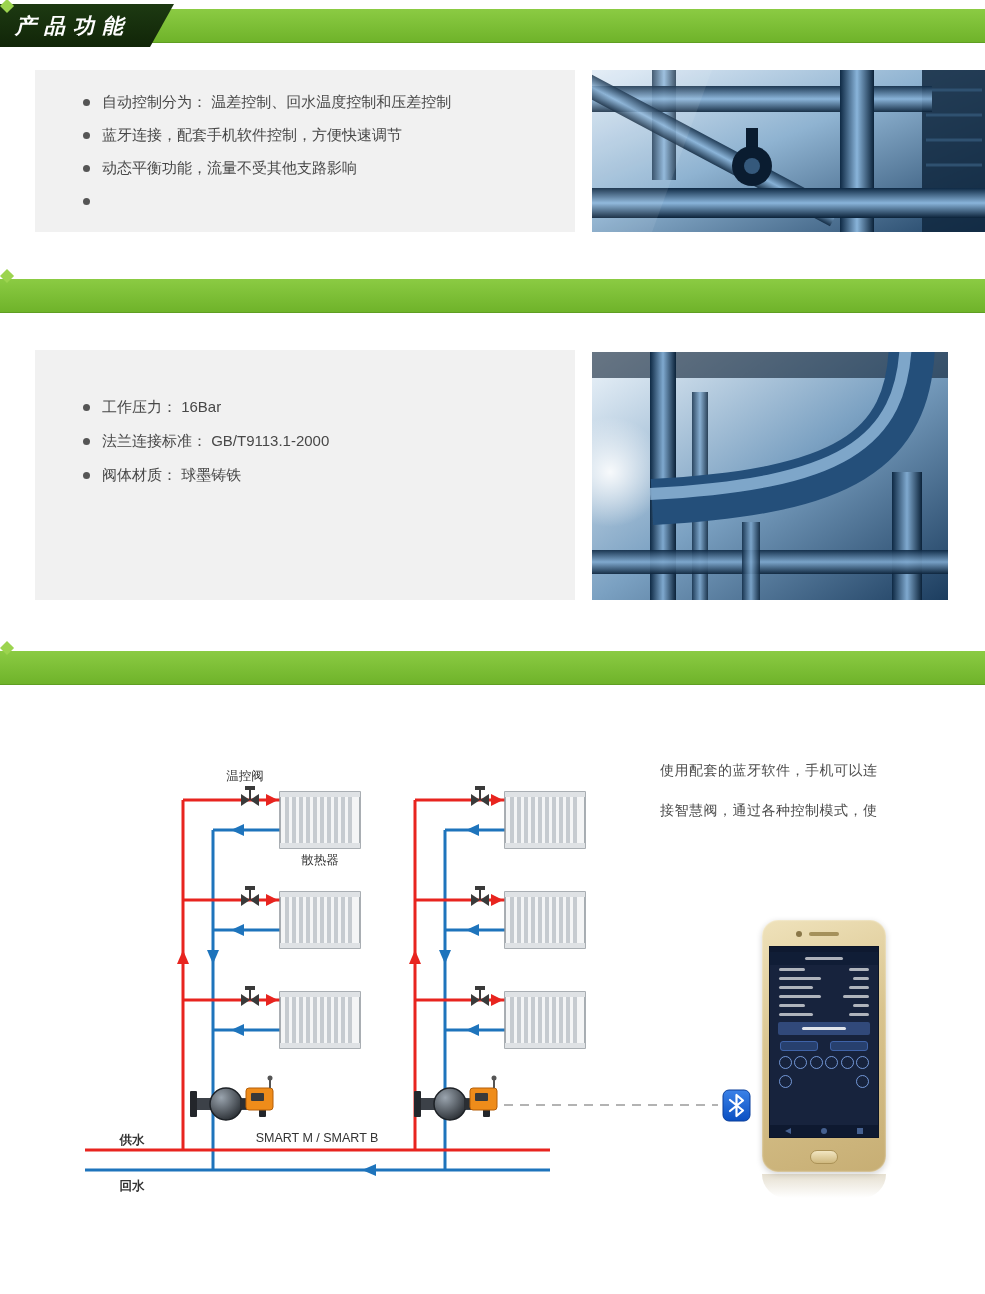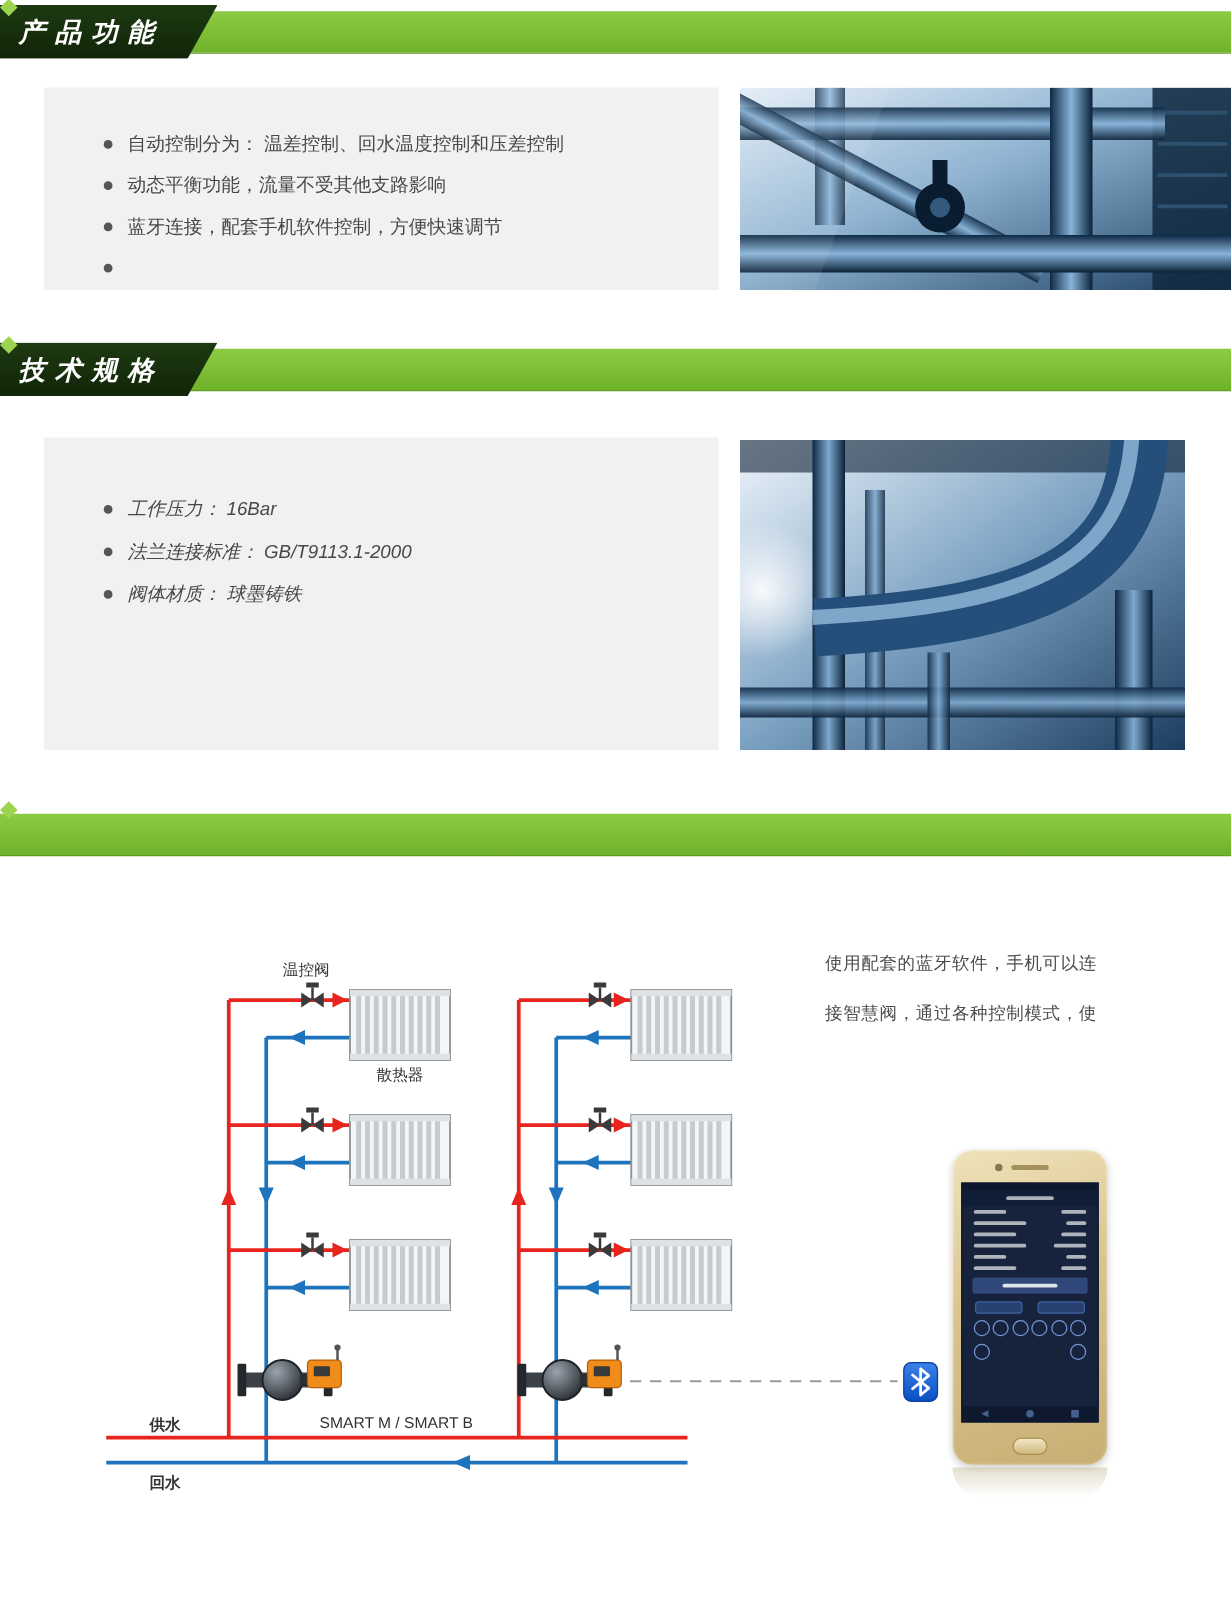--- a/index.html
+++ b/index.html
@@ -20,24 +20,24 @@
                background:#9cd44f;transform:rotate(45deg);z-index:3;}
   #header-features{top:4px;padding-left:24px;}
   #header-specs{top:274px;}
   #header-application{top:646px;}
 
   
   .panel{position:absolute;background:#f1f1f1;}
   #panel-features{left:35px;top:70px;width:540px;height:162px;}
   #panel-specs{left:35px;top:350px;width:540px;height:250px;}
   .panel-list{position:absolute;left:48px;}
-  #panel-features .panel-list{top:16px;margin-top:13px;}
+  #panel-features .panel-list{top:16px;}
   #panel-specs .panel-list{top:40px;}
   .bullet-row{display:flex;align-items:center;gap:12px;height:33px;font-size:15px;color:#484848;}
-  #panel-specs .bullet-row{height:34px;font-style:italic;}
+  #panel-specs .bullet-row{height:34px;}
   .dot{width:7px;height:7px;border-radius:50%;background:#555;flex:none;}
 
   
   .photo{position:absolute;overflow:hidden;}
   #photo-top{left:592px;top:70px;width:393px;height:162px;}
   #photo-mid{left:592px;top:352px;width:356px;height:248px;}
   .photo svg{display:block;width:100%;height:100%;}
 
   
   .app-desc{position:absolute;left:660px;top:750px;width:290px;}
@@ -90,25 +90,25 @@
   </div>
 
   <div class="panel" id="panel-features">
     <div class="panel-list">
       <div class="bullet-row">
         <span class="dot"></span>
         <span>自动控制分为： 温差控制、回水温度控制和压差控制</span>
       </div>
       <div class="bullet-row">
         <span class="dot"></span>
+        <span>蓝牙连接，配套手机软件控制，方便快速调节</span>
+      </div>
+      <div class="bullet-row">
+        <span class="dot"></span>
         <span>动态平衡功能，流量不受其他支路影响</span>
-      </div>
-      <div class="bullet-row">
-        <span class="dot"></span>
-        <span>蓝牙连接，配套手机软件控制，方便快速调节</span>
       </div>
       <div class="bullet-row">
         <span class="dot"></span>
       </div>
     </div>
   </div>
 
   <div class="photo" id="photo-top">
     <svg viewBox="0 0 393 162" preserveAspectRatio="none">
       <defs>
@@ -140,23 +140,20 @@
       <rect x="0" y="118" width="393" height="30" fill="url(#ph1)"></rect>
       <rect x="154" y="58" width="12" height="26" fill="#0a1c30"></rect>
       <circle cx="160" cy="96" r="20" fill="#0a1c30"></circle>
       <circle cx="160" cy="96" r="8" fill="#35597c"></circle>
       <polygon points="0,0 120,0 60,162 0,162" fill="#ffffff" opacity=".08"></polygon>
     </svg>
   </div>
 
   <div class="sec-header" id="header-specs">
     <div class="sec-band"></div>
-    <div class="sec-tab">
-      <span class="sec-title">技术规格</span>
-    </div>
     <div class="sec-diamond"></div>
   </div>
 
   <div class="panel" id="panel-specs">
     <div class="panel-list">
       <div class="bullet-row">
         <span class="dot"></span>
         <span>工作压力： 16Bar</span>
       </div>
       <div class="bullet-row">

